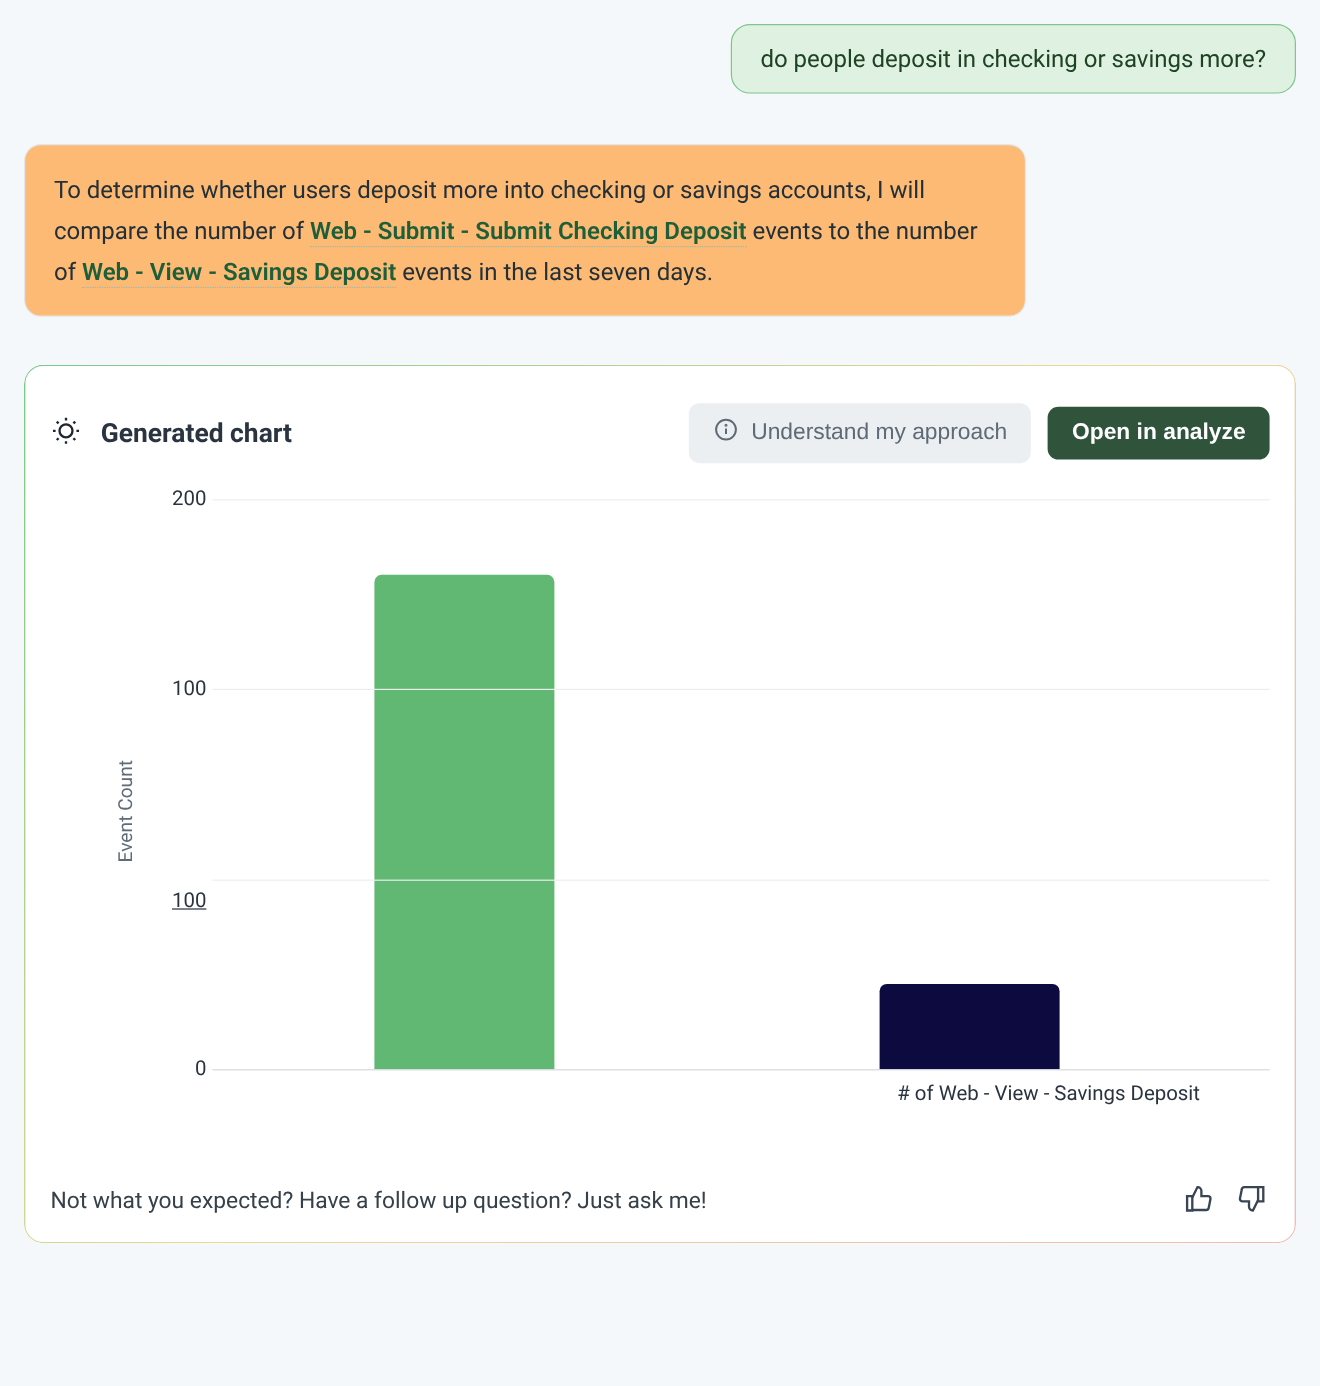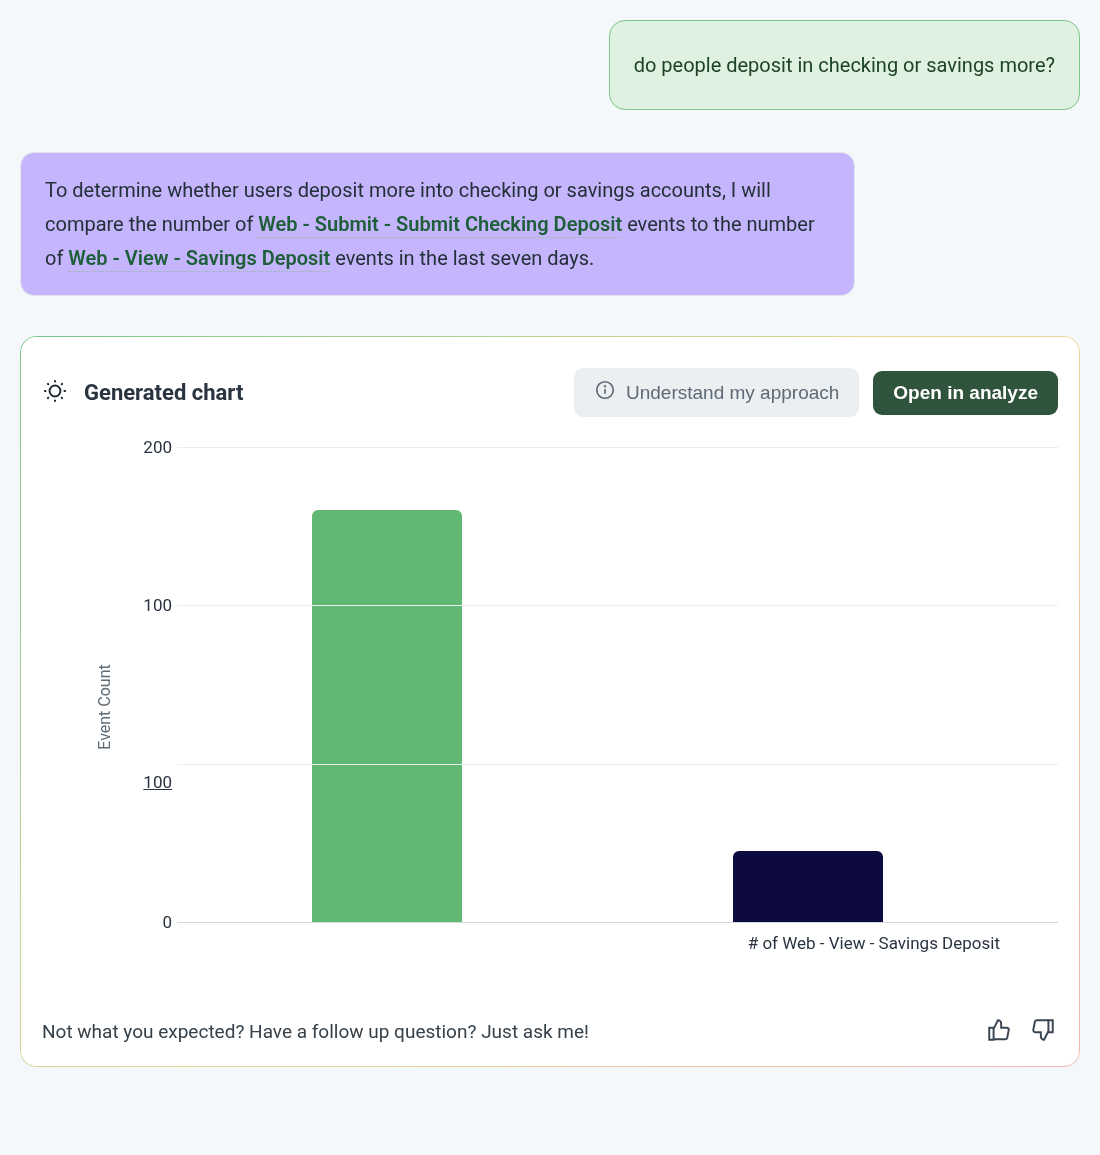--- a/index.html
+++ b/index.html
@@ -26,28 +26,28 @@
   .user-bubble{
     display:flex;
     justify-content:flex-end;
     margin-bottom:42px;
   }
   .user-bubble .bubble{
     background:#dff1e0;
     border:1.5px solid #7fc58c;
     color:#1e4224;
     font-size:20px;
-    padding:32px 24px;
+    padding:16px 24px;
     border-radius:16px;
     max-width:70%;
   }
 
   
   .answer-card{
-    background:#c4b5fd;
+    background:#fdba74;
     border:1px solid var(--card-border);
     border-radius:14px;
     padding:20px 24px;
     font-size:20px;
     line-height:1.7;
     color:#243038;
     max-width:835px;
     margin-bottom:40px;
   }
   .event-link{

